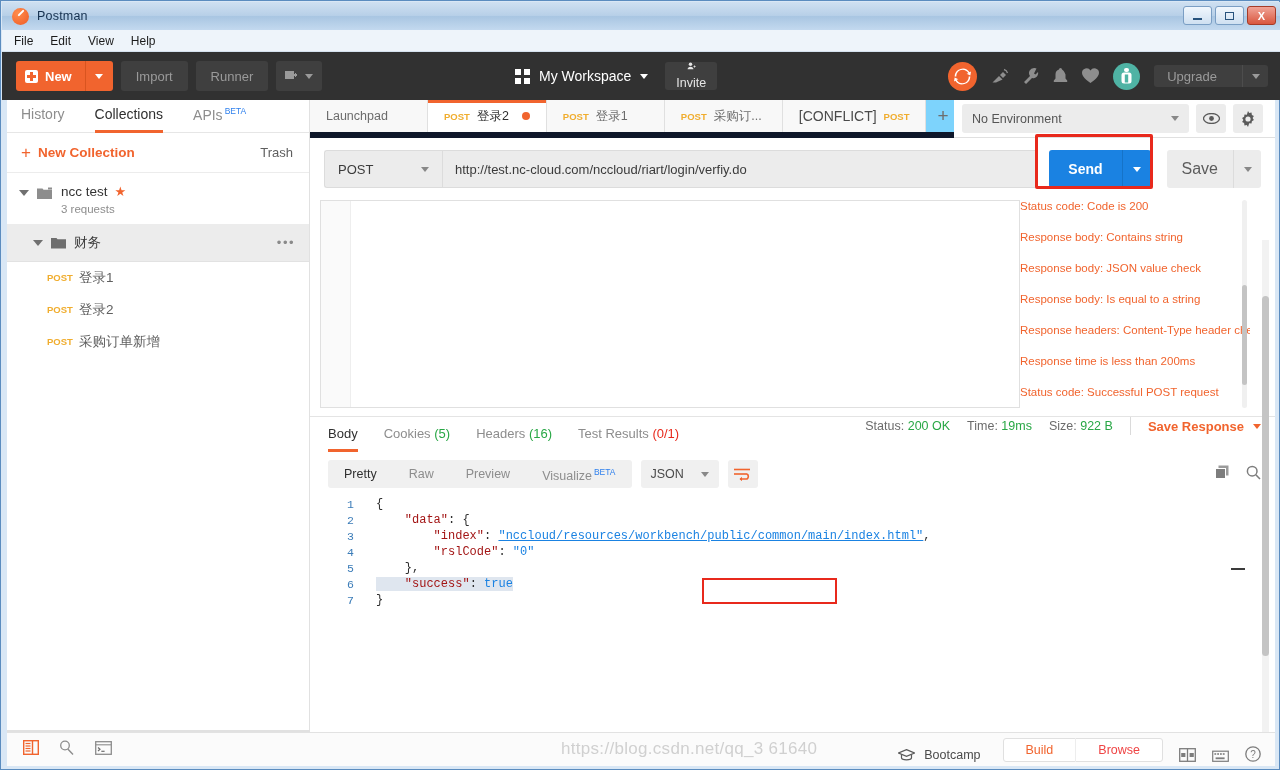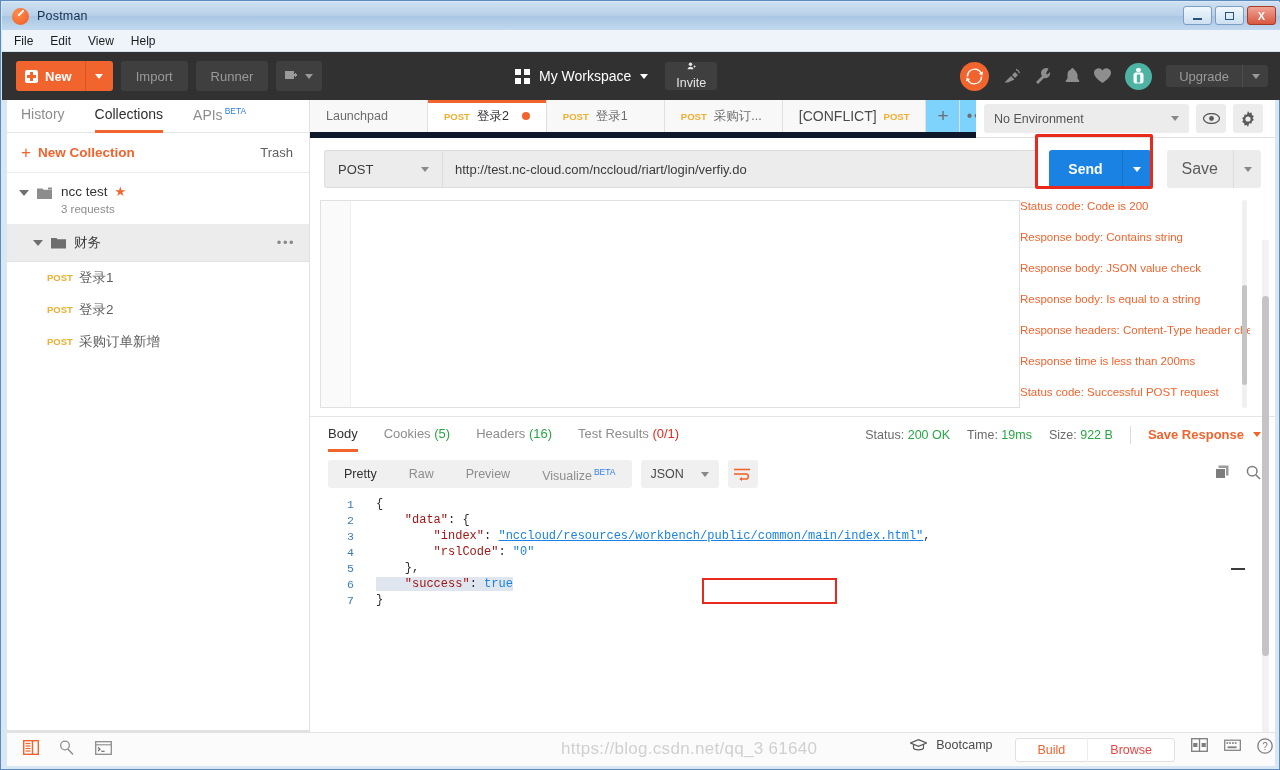--- a/index.html
+++ b/index.html
@@ -90,21 +90,21 @@
     width: 29px; height: 29px; border-radius: 50%; background: #f1642e;
     display: flex; align-items: center; justify-content: center;
   }
   .nav-ico { color: #8e8e8e; display: flex; align-items: center; }
   .avatar {
     width: 27px; height: 27px; border-radius: 50%; background: #4fb3a4;
     display: flex; align-items: center; justify-content: center;
   }
   .upgrade {
     height: 22px; background: #3f3f3f; border-radius: 3px; display: flex; align-items: center;
-    color: #9a9a9a; font-size: 13px; overflow: hidden;
+    color: #9a9a9a; font-size: 13px; overflow: hidden; gap: 12px;
   }
   .upgrade .u-lbl { padding: 0 13px; }
   .upgrade .u-car { width: 26px; height: 30px; border-left: 1px solid #4d4d4d; display: flex; align-items: center; justify-content: center; }
 
   
   .sidebar {
     position: absolute; left: 6px; top: 99px; width: 303px; height: 632px;
     background: #fff; border-right: 1px solid #e1e1e1;
   }
   .filter-wrap { padding: 12px 14px 10px 14px; }
@@ -166,21 +166,21 @@
   .rtab .m { font-size: 9.5px; font-weight: bold; color: #f0ad2e; }
   .rtab .dot { width: 8px; height: 8px; border-radius: 50%; background: #f1642e; margin-left: 6px; }
   .rtab .conf { font-size: 14px; color: #4a4a4a; }
   .tab-add { width: 34px; display: flex; align-items: center; justify-content: center; color: #6e6e6e; font-size: 19px; border-right: 1px solid #e0e0e0;}
   .tab-more { width: 34px; display: flex; align-items: center; justify-content: center; color: #6e6e6e; letter-spacing: 1.5px; }
   .env-bar {
     position: absolute; right: 0; top: 0; height: 38px; display: flex; align-items: center; gap: 7px;
     padding-right: 12px; background: #fff; border-bottom: 1px solid #e0e0e0; padding-left: 8px;
   }
   .env-select {
-    width: 205px; height: 29px; background: #ececec; border-radius: 3px; display: flex; align-items: center;
+    width: 227px; height: 29px; background: #ececec; border-radius: 3px; display: flex; align-items: center;
     justify-content: space-between; padding: 10px 10px; font-size: 12.5px; color: #555;
   }
   .env-icobtn {
     width: 30px; height: 29px; background: #ececec; border-radius: 3px; display: flex;
     align-items: center; justify-content: center; color: #5a5a5a;
   }
   
   .urlbar { height: 62px; display: flex; align-items: center; padding: 0 14px; gap: 0; position: relative; }
   .method-sel {
     width: 118px; height: 38px; border: 1px solid #dcdcdc; border-right: none; border-radius: 3px 0 0 3px;
@@ -222,21 +222,21 @@
   }
   .snip { color: #f1642e; font-size: 11.5px; margin-bottom: 19px; white-space: nowrap; }
   .snip:first-child { margin-top: 2px; }
   .snip-scroll {
     position: absolute; right: 3px; top: 85px; width: 5px; height: 100px; background: #c4c4c4; border-radius: 3px;
   }
   .snip-track { position: absolute; right: 3px; top: 0; width: 5px; height: 208px; background: #f0f0f0; border-radius: 3px; }
 
   
   .resp-tabs {
-    height: 36px; border-top: 1px solid #e4e4e4; display: flex; align-items: center;
+    height: 36px; border-top: 1px solid #e4e4e4; display: flex; align-items: flex-start;
     padding: 0 14px 0 18px; position: relative;
   }
   .rtabitem { font-size: 13px; color: #8d8d8d; margin-right: 26px; position: relative; padding: 9px 0 11px 0; }
   .rtabitem.active { color: #2f2f2f; }
   .rtabitem.active::after { content: ""; position: absolute; left: 0; right: 0; bottom: 0; height: 3px; background: #f1642e; }
   .cnt-green { color: #28a745; }
   .cnt-red { color: #e8291c; }
   .resp-meta { margin-left: auto; display: flex; align-items: center; gap: 17px; font-size: 12.5px; color: #6b6b6b; }
   .resp-meta b { font-weight: normal; color: #28a745; }
   .sep-v { width: 1px; height: 18px; background: #dadada; }
@@ -276,21 +276,21 @@
   
   .vscroll-main { position: absolute; right: 6px; top: 196px; width: 7px; height: 360px; background: #c4c4c4; border-radius: 4px; }
   .vscroll-track-main { position: absolute; right: 6px; top: 140px; width: 7px; height: 495px; background: #f2f2f2; }
 
   
   .statusbar {
     position: absolute; left: 6px; top: 731px; width: 1268px; height: 34px; background: #fbfbfb;
     border-top: 1px solid #e2e2e2; display: flex; align-items: center;
   }
   .sb-left { display: flex; align-items: center; gap: 20px; padding-left: 16px; }
-  .sb-right { margin-left: auto; display: flex; align-items: flex-start; gap: 0; padding-right: 2px; }
+  .sb-right { margin-left: auto; display: flex; align-items: flex-end; gap: 0; padding-right: 14px; }
   .bootcamp { display: flex; align-items: center; gap: 9px; font-size: 12.5px; color: #4a4a4a; margin-right: 22px; }
   .bb-seg {
     height: 24px; display: flex; align-items: center; background: #fff; border: 1px solid #e0e0e0; border-radius: 3px;
   }
   .bb-seg .bb {
     padding: 0 22px; font-size: 12.5px; line-height: 24px;
   }
   .bb.build { color: #f1642e; }
   .bb.browse { color: #ef4444; border-left: 1px solid #ededed; }
   .sb-ico { margin-left: 16px; color: #7d7d7d; display: flex; align-items: center; }

